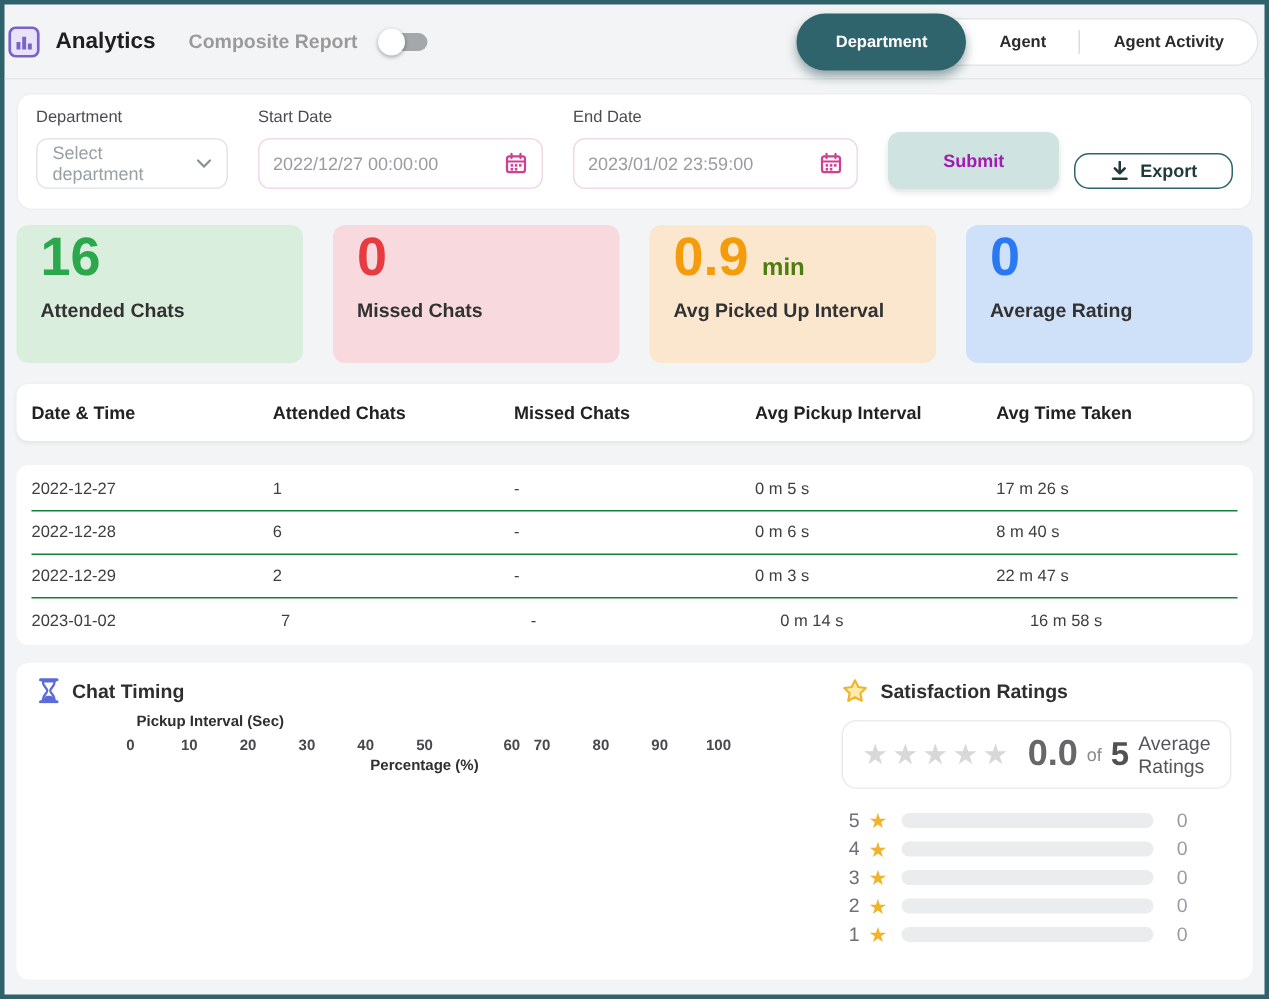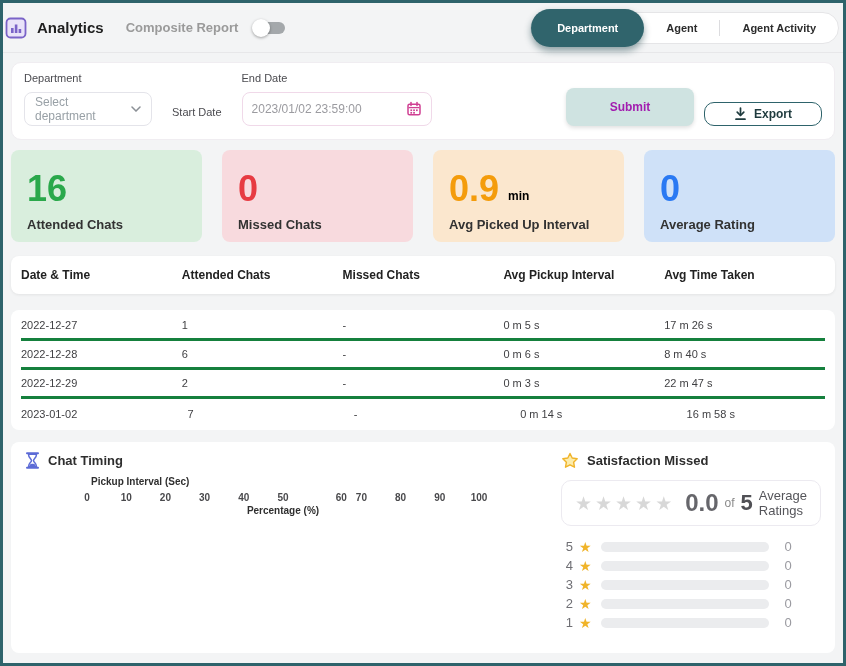--- a/index.html
+++ b/index.html
@@ -22,30 +22,30 @@
   .filter-card { margin:9px 8px 0; background:#fff; border:1px solid #f0edf1; border-radius:10px; padding:9px 12px 13px; display:flex; align-items:flex-end; }
   .field { margin-right:20px; }
   .field-label { font-size:11px; color:#4b4b50; display:block; margin-bottom:8px; }
   .select-box { width:128px; height:34px; border:1px solid #e4e4ea; border-radius:8px; background:#fff; display:flex; align-items:center; justify-content:space-between; padding:0 10px; font-size:12px; color:#98a0a6; cursor:pointer; }
   .date-box { width:190px; height:34px; border:1px solid #f0d9e9; border-radius:8px; background:#fff; display:flex; align-items:center; justify-content:space-between; padding:0 9px; font-size:12px; color:#9b9ba0; cursor:text; }
   .btn-submit { margin-left:auto; width:128px; height:38px; background:#cfe3e1; border:none; border-radius:8px; font-family:inherit; font-size:12px; font-weight:bold; color:#a21caf; cursor:pointer; box-shadow:0 2px 4px rgba(0,0,0,.12); }
   .btn-export { margin-left:10px; width:118px; height:24px; background:#fff; border:1.5px solid #2e636b; border-radius:10px; font-family:inherit; font-size:12px; font-weight:bold; color:#1e3a3d; cursor:pointer; display:flex; align-items:center; justify-content:center; gap:7px; }
 
   
   .stats-row { display:flex; gap:20px; margin:10px 8px 0; }
-  .stat-card { flex:1; border-radius:8px; padding:18px 16px 12px; height:92px; }
+  .stat-card { flex:1; border-radius:8px; padding:0 16px 12px; height:92px; }
   .stat-value { font-size:36px; font-weight:bold; line-height:1.15; display:flex; align-items:center; }
-  .stat-unit { font-size:12px; font-weight:bold; color:#000000; margin-left:9px; margin-top:16px; }
+  .stat-unit { font-size:16px; font-weight:bold; color:#4d7c0f; margin-left:9px; margin-top:16px; }
   .stat-label { font-size:13px; font-weight:bold; color:#323232; margin-top:8px; }
 
   
   .table-header-card { margin:14px 8px 0; background:#fff; border-radius:8px; height:38px; box-shadow:0 1px 3px rgba(0,0,0,.07); display:grid; grid-template-columns:repeat(5,1fr); align-items:center; padding:0 10px; }
   .th { font-size:12px; font-weight:bold; color:#222; }
   .table-body-card { margin:16px 8px 0; background:#fff; border-radius:8px; padding:2px 10px 2px; }
-  .tr { display:grid; grid-template-columns:repeat(5,1fr); height:29px; align-items:center; border-bottom:3px solid #15803d; }
+  .tr { display:grid; grid-template-columns:repeat(5,1fr); height:29px; align-items:center; border-bottom:1px solid #15803d; }
   .tr:last-child { border-bottom:none;gap:28px; }
   .td { font-size:11px; color:#3f3f42; }
 
   
   .bottom-card { margin:12px 8px 6px; background:#fff; border-radius:8px; height:211px; display:flex; padding:10px 14px 6px; }
   .section-header { display:flex; align-items:center; gap:8px; font-size:13px; font-weight:bold; color:#2e2e2e; }
   .chat-timing { width:548px; }
   .axis-title { font-size:10px; font-weight:bold; color:#2f2f2f; margin:7px 0 3px 66px; }
   .chart-wrap { display:flex; margin-left:4px; }
   .chart-cats { width:58px; }
@@ -108,20 +108,36 @@
         <span>Select department</span>
         <span style="display:flex;">
           <svg width="10" height="6" viewBox="0 0 10 6">
               <path d="M1 1 l4 4 4-4" fill="none" stroke="#8b9096" stroke-width="1.5" stroke-linecap="round"></path>
             </svg>
         </span>
       </div>
     </div>
     <div class="field">
       <span class="field-label">Start Date</span>
+      <div class="date-box">
+        <span>2022/12/27 00:00:00</span>
+        <span style="display:flex;">
+          <svg width="16" height="16" viewBox="0 0 16 16">
+            <rect x="2" y="3.2" width="12" height="10.6" rx="1.6" fill="none" stroke="#cf3f92" stroke-width="1.5"></rect>
+            <line x1="5" y1="1.6" x2="5" y2="4.4" stroke="#cf3f92" stroke-width="1.5" stroke-linecap="round"></line>
+            <line x1="11" y1="1.6" x2="11" y2="4.4" stroke="#cf3f92" stroke-width="1.5" stroke-linecap="round"></line>
+            <line x1="2.6" y1="6.6" x2="13.4" y2="6.6" stroke="#cf3f92" stroke-width="1.3"></line>
+            <rect x="4.4" y="8.4" width="1.7" height="1.7" fill="#cf3f92"></rect>
+              <rect x="7.2" y="8.4" width="1.7" height="1.7" fill="#cf3f92"></rect>
+              <rect x="10" y="8.4" width="1.7" height="1.7" fill="#cf3f92"></rect>
+            <rect x="4.4" y="11" width="1.7" height="1.7" fill="#cf3f92"></rect>
+              <rect x="7.2" y="11" width="1.7" height="1.7" fill="#cf3f92"></rect>
+          </svg>
+        </span>
+      </div>
     </div>
     <div class="field">
       <span class="field-label">End Date</span>
       <div class="date-box">
         <span>2023/01/02 23:59:00</span>
         <span style="display:flex;">
           <svg width="16" height="16" viewBox="0 0 16 16">
             <rect x="2" y="3.2" width="12" height="10.6" rx="1.6" fill="none" stroke="#cf3f92" stroke-width="1.5"></rect>
             <line x1="5" y1="1.6" x2="5" y2="4.4" stroke="#cf3f92" stroke-width="1.5" stroke-linecap="round"></line>
             <line x1="11" y1="1.6" x2="11" y2="4.4" stroke="#cf3f92" stroke-width="1.5" stroke-linecap="round"></line>
@@ -235,21 +251,21 @@
       <div class="xlabel">Percentage (%)</div>
     </div>
 
     <div class="satisfaction">
       <div class="section-header">
         <span style="display:flex;">
           <svg width="18" height="17" viewBox="0 0 18 17">
             <path d="M9 1.5 L11.2 6 L16.2 6.7 L12.6 10.2 L13.5 15.2 L9 12.8 L4.5 15.2 L5.4 10.2 L1.8 6.7 L6.8 6 Z" fill="#fcecab" stroke="#f0b42a" stroke-width="1.4" stroke-linejoin="round"></path>
           </svg>
         </span>
-        <span>Satisfaction Missed</span>
+        <span>Satisfaction Ratings</span>
       </div>
       <div class="summary-box">
         <span class="gray-stars">★★★★★</span>
         <span class="avg-value">0.0</span>
         <span class="of-label">of</span>
         <span class="max-value">5</span>
         <span class="avg-label">Average Ratings</span>
       </div>
       <div class="dist">
           <div class="dist-row">

